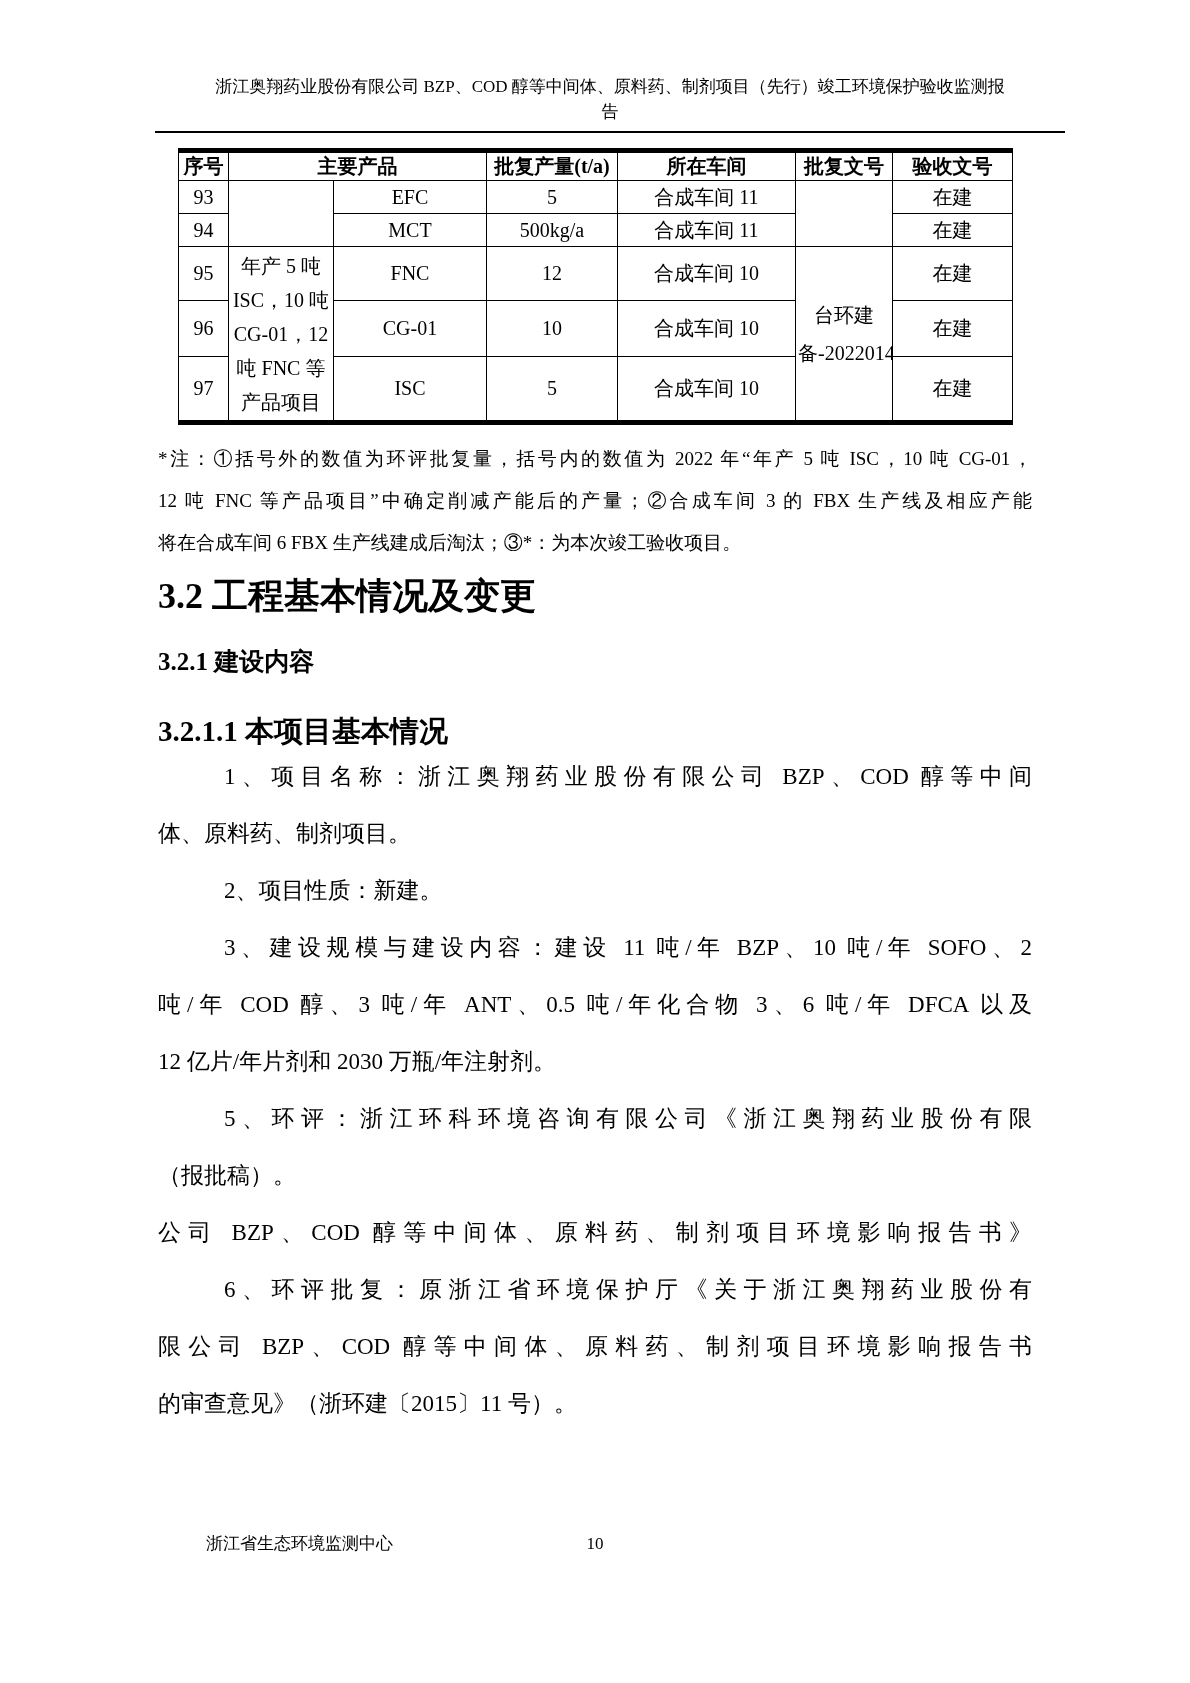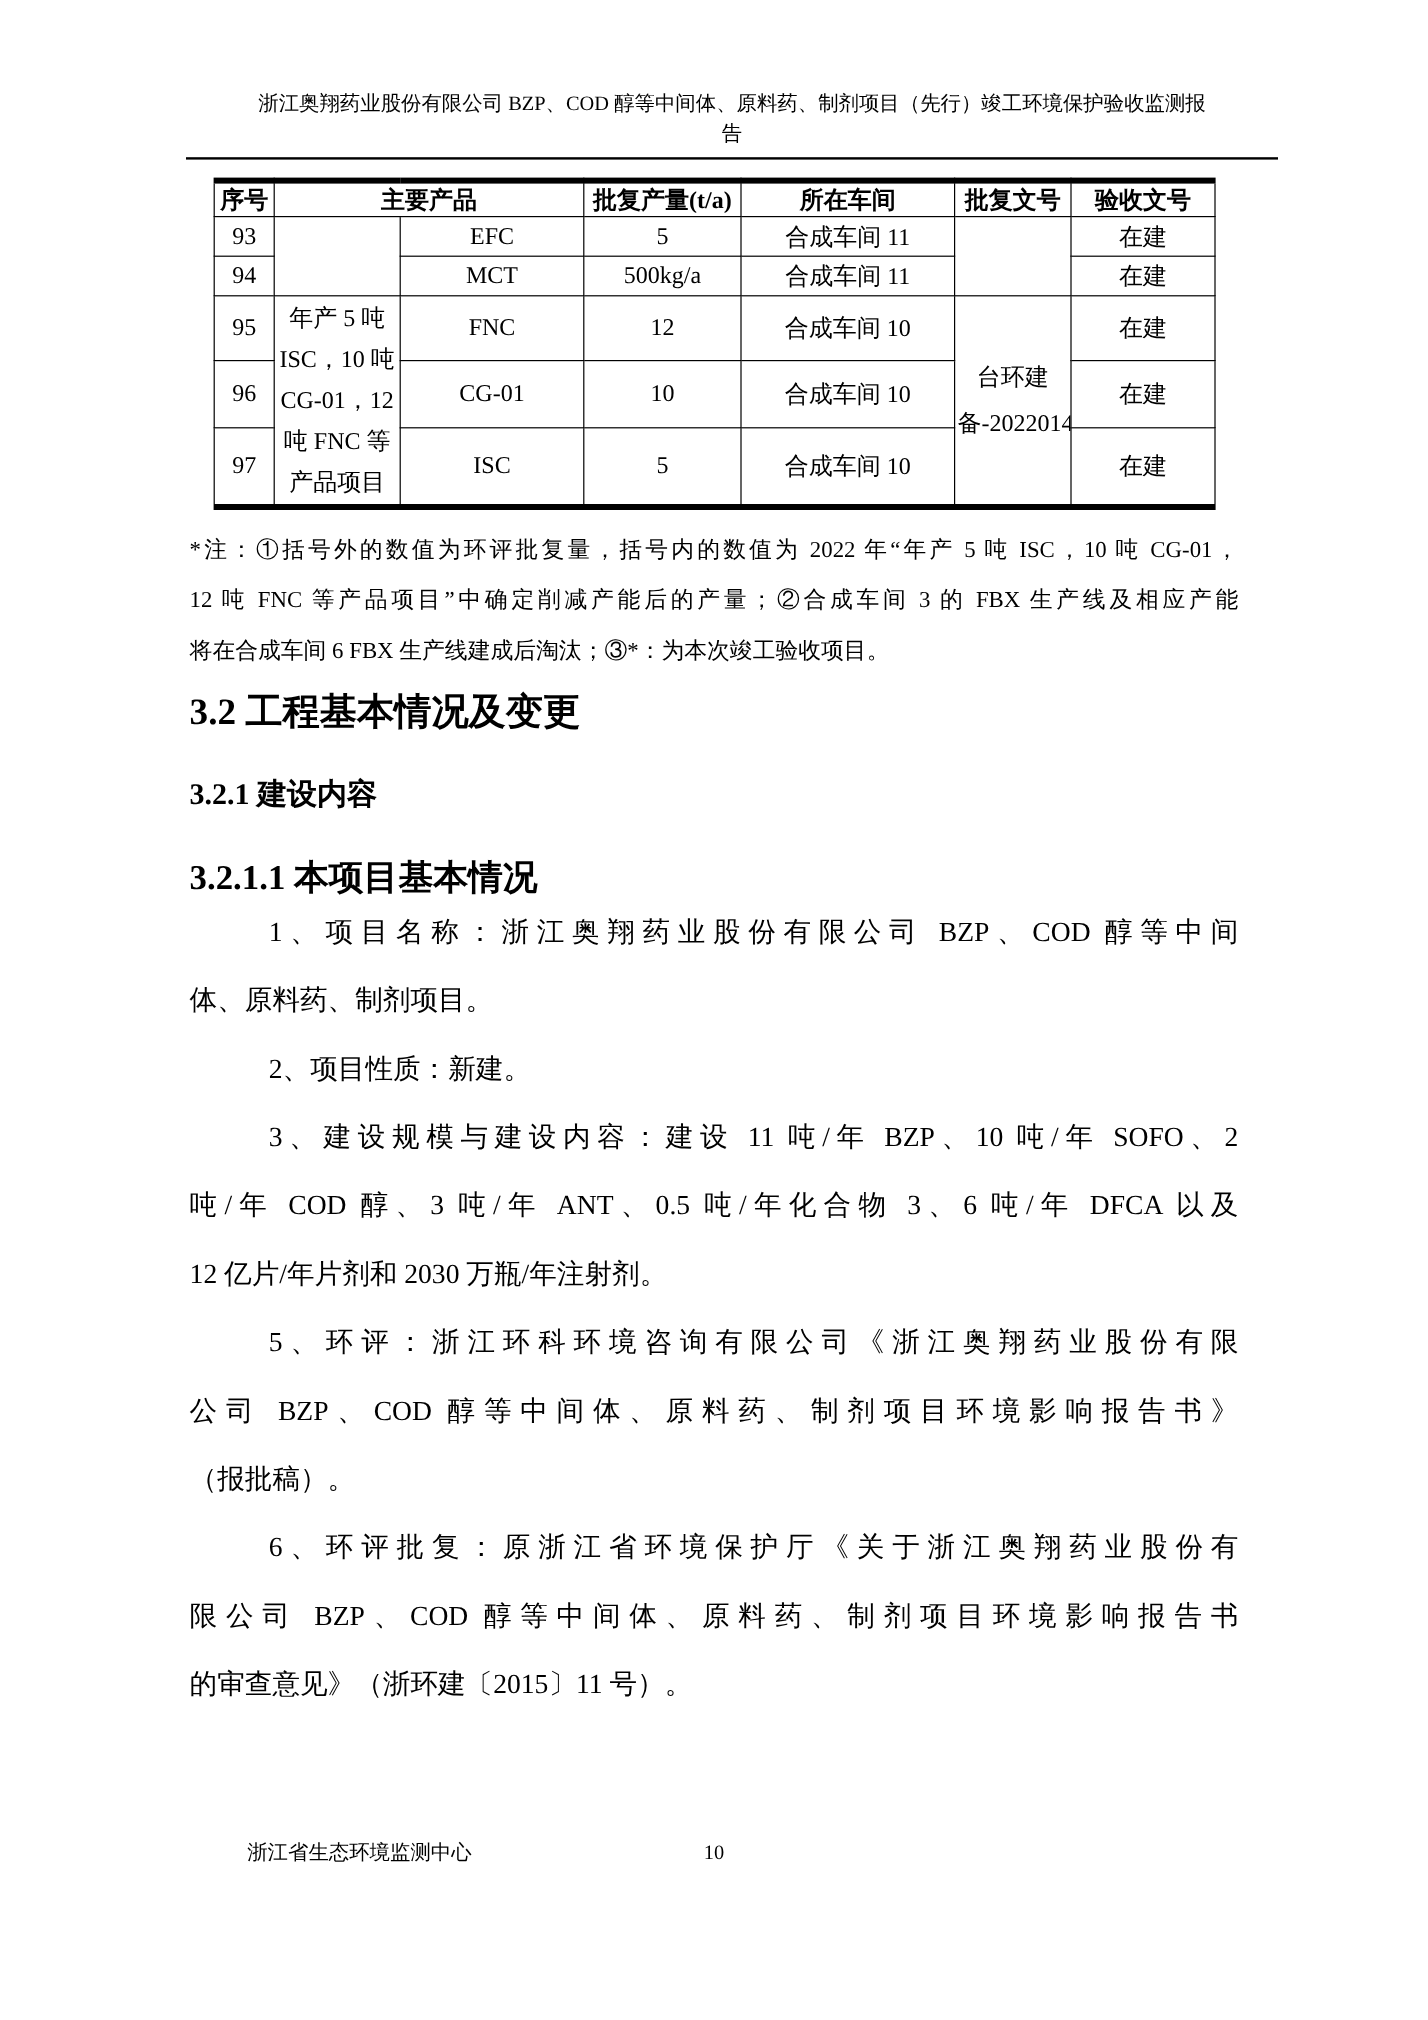--- a/index.html
+++ b/index.html
@@ -38,21 +38,21 @@
   tr.r97    { height:66px; }
   td.group-cell    { line-height:1.7; padding:0 1px; }
   td.approval-cell { line-height:1.9; }
   
   .note {
     position:absolute; top:438px; left:158px; width:874px;
     font-size:19px;
   }
   .note .nline { line-height:42px; }
   
-  .h32   { position:absolute; top:572px; left:158px; font-size:31px; font-weight:bold; }
+  .h32   { position:absolute; top:572px; left:158px; font-size:36px; font-weight:bold; }
   .h321  { position:absolute; top:645px; left:158px; font-size:25px; font-weight:bold; }
   .h3211 { position:absolute; top:712px; left:158px; font-size:29px; font-weight:bold; }
   
   .bodytext { position:absolute; top:748px; left:158px; width:874px; font-size:23px; }
   .bline { line-height:57px; white-space:nowrap; }
   .indent { text-indent:66px; }
   .fill { text-align:justify; text-align-last:justify; white-space:normal; }
   
   .footer { position:absolute; top:1532px; left:158px; width:874px; font-size:17px; line-height:24px; }
   .footer-org { position:absolute; left:36px; top:0;margin-left:12px; }
@@ -142,22 +142,22 @@
   <div class="h3211">3.2.1.1 本项目基本情况</div>
 
   <div class="bodytext">
     <div class="bline fill indent">1、项目名称：浙江奥翔药业股份有限公司 BZP、COD 醇等中间</div>
     <div class="bline">体、原料药、制剂项目。</div>
     <div class="bline indent">2、项目性质：新建。</div>
     <div class="bline fill indent">3、建设规模与建设内容：建设 11 吨/年 BZP、10 吨/年 SOFO、2</div>
     <div class="bline fill">吨/年 COD 醇、3 吨/年 ANT、0.5 吨/年化合物 3、6 吨/年 DFCA 以及</div>
     <div class="bline">12 亿片/年片剂和 2030 万瓶/年注射剂。</div>
     <div class="bline fill indent">5、环评：浙江环科环境咨询有限公司《浙江奥翔药业股份有限</div>
+    <div class="bline">（报批稿）。</div>
     <div class="bline fill">公司 BZP、COD 醇等中间体、原料药、制剂项目环境影响报告书》</div>
-    <div class="bline">（报批稿）。</div>
     <div class="bline fill indent">6、环评批复：原浙江省环境保护厅《关于浙江奥翔药业股份有</div>
     <div class="bline fill">限公司 BZP、COD 醇等中间体、原料药、制剂项目环境影响报告书</div>
     <div class="bline">的审查意见》（浙环建〔2015〕11 号）。</div>
   </div>
 
   <div class="footer">
     <span class="footer-org">浙江省生态环境监测中心</span>
     <span class="footer-page">10</span>
   </div>
 

